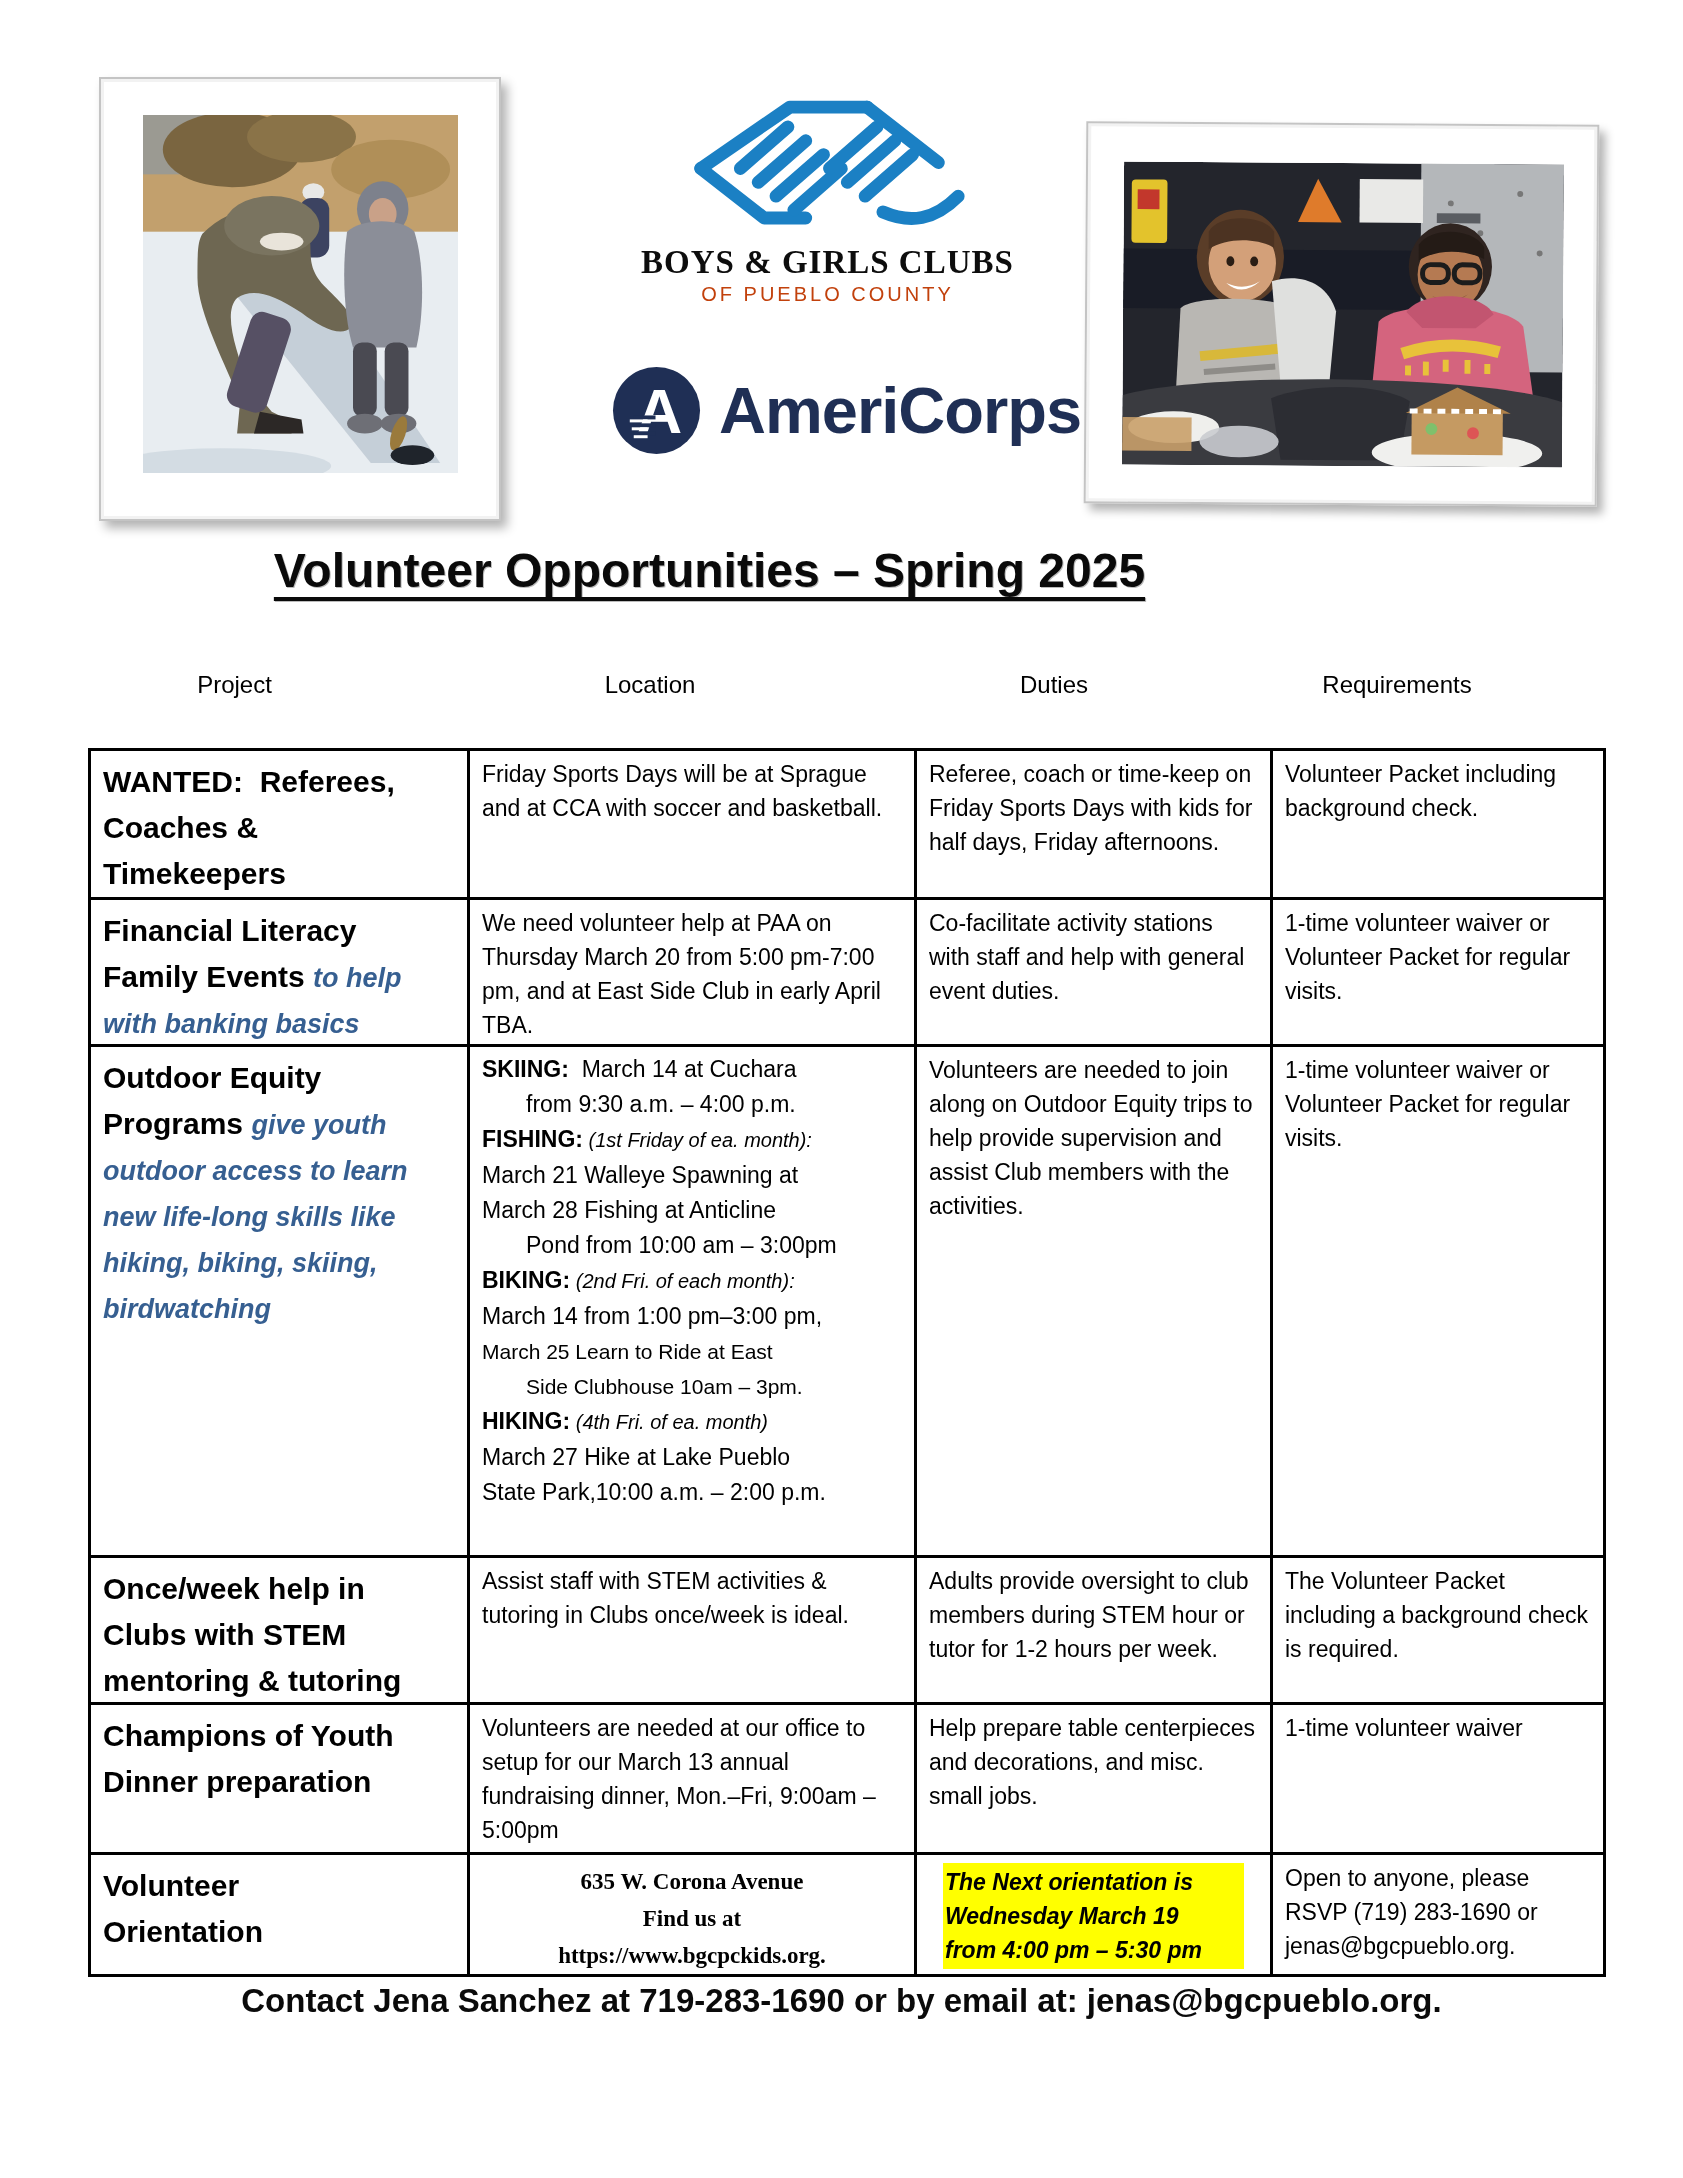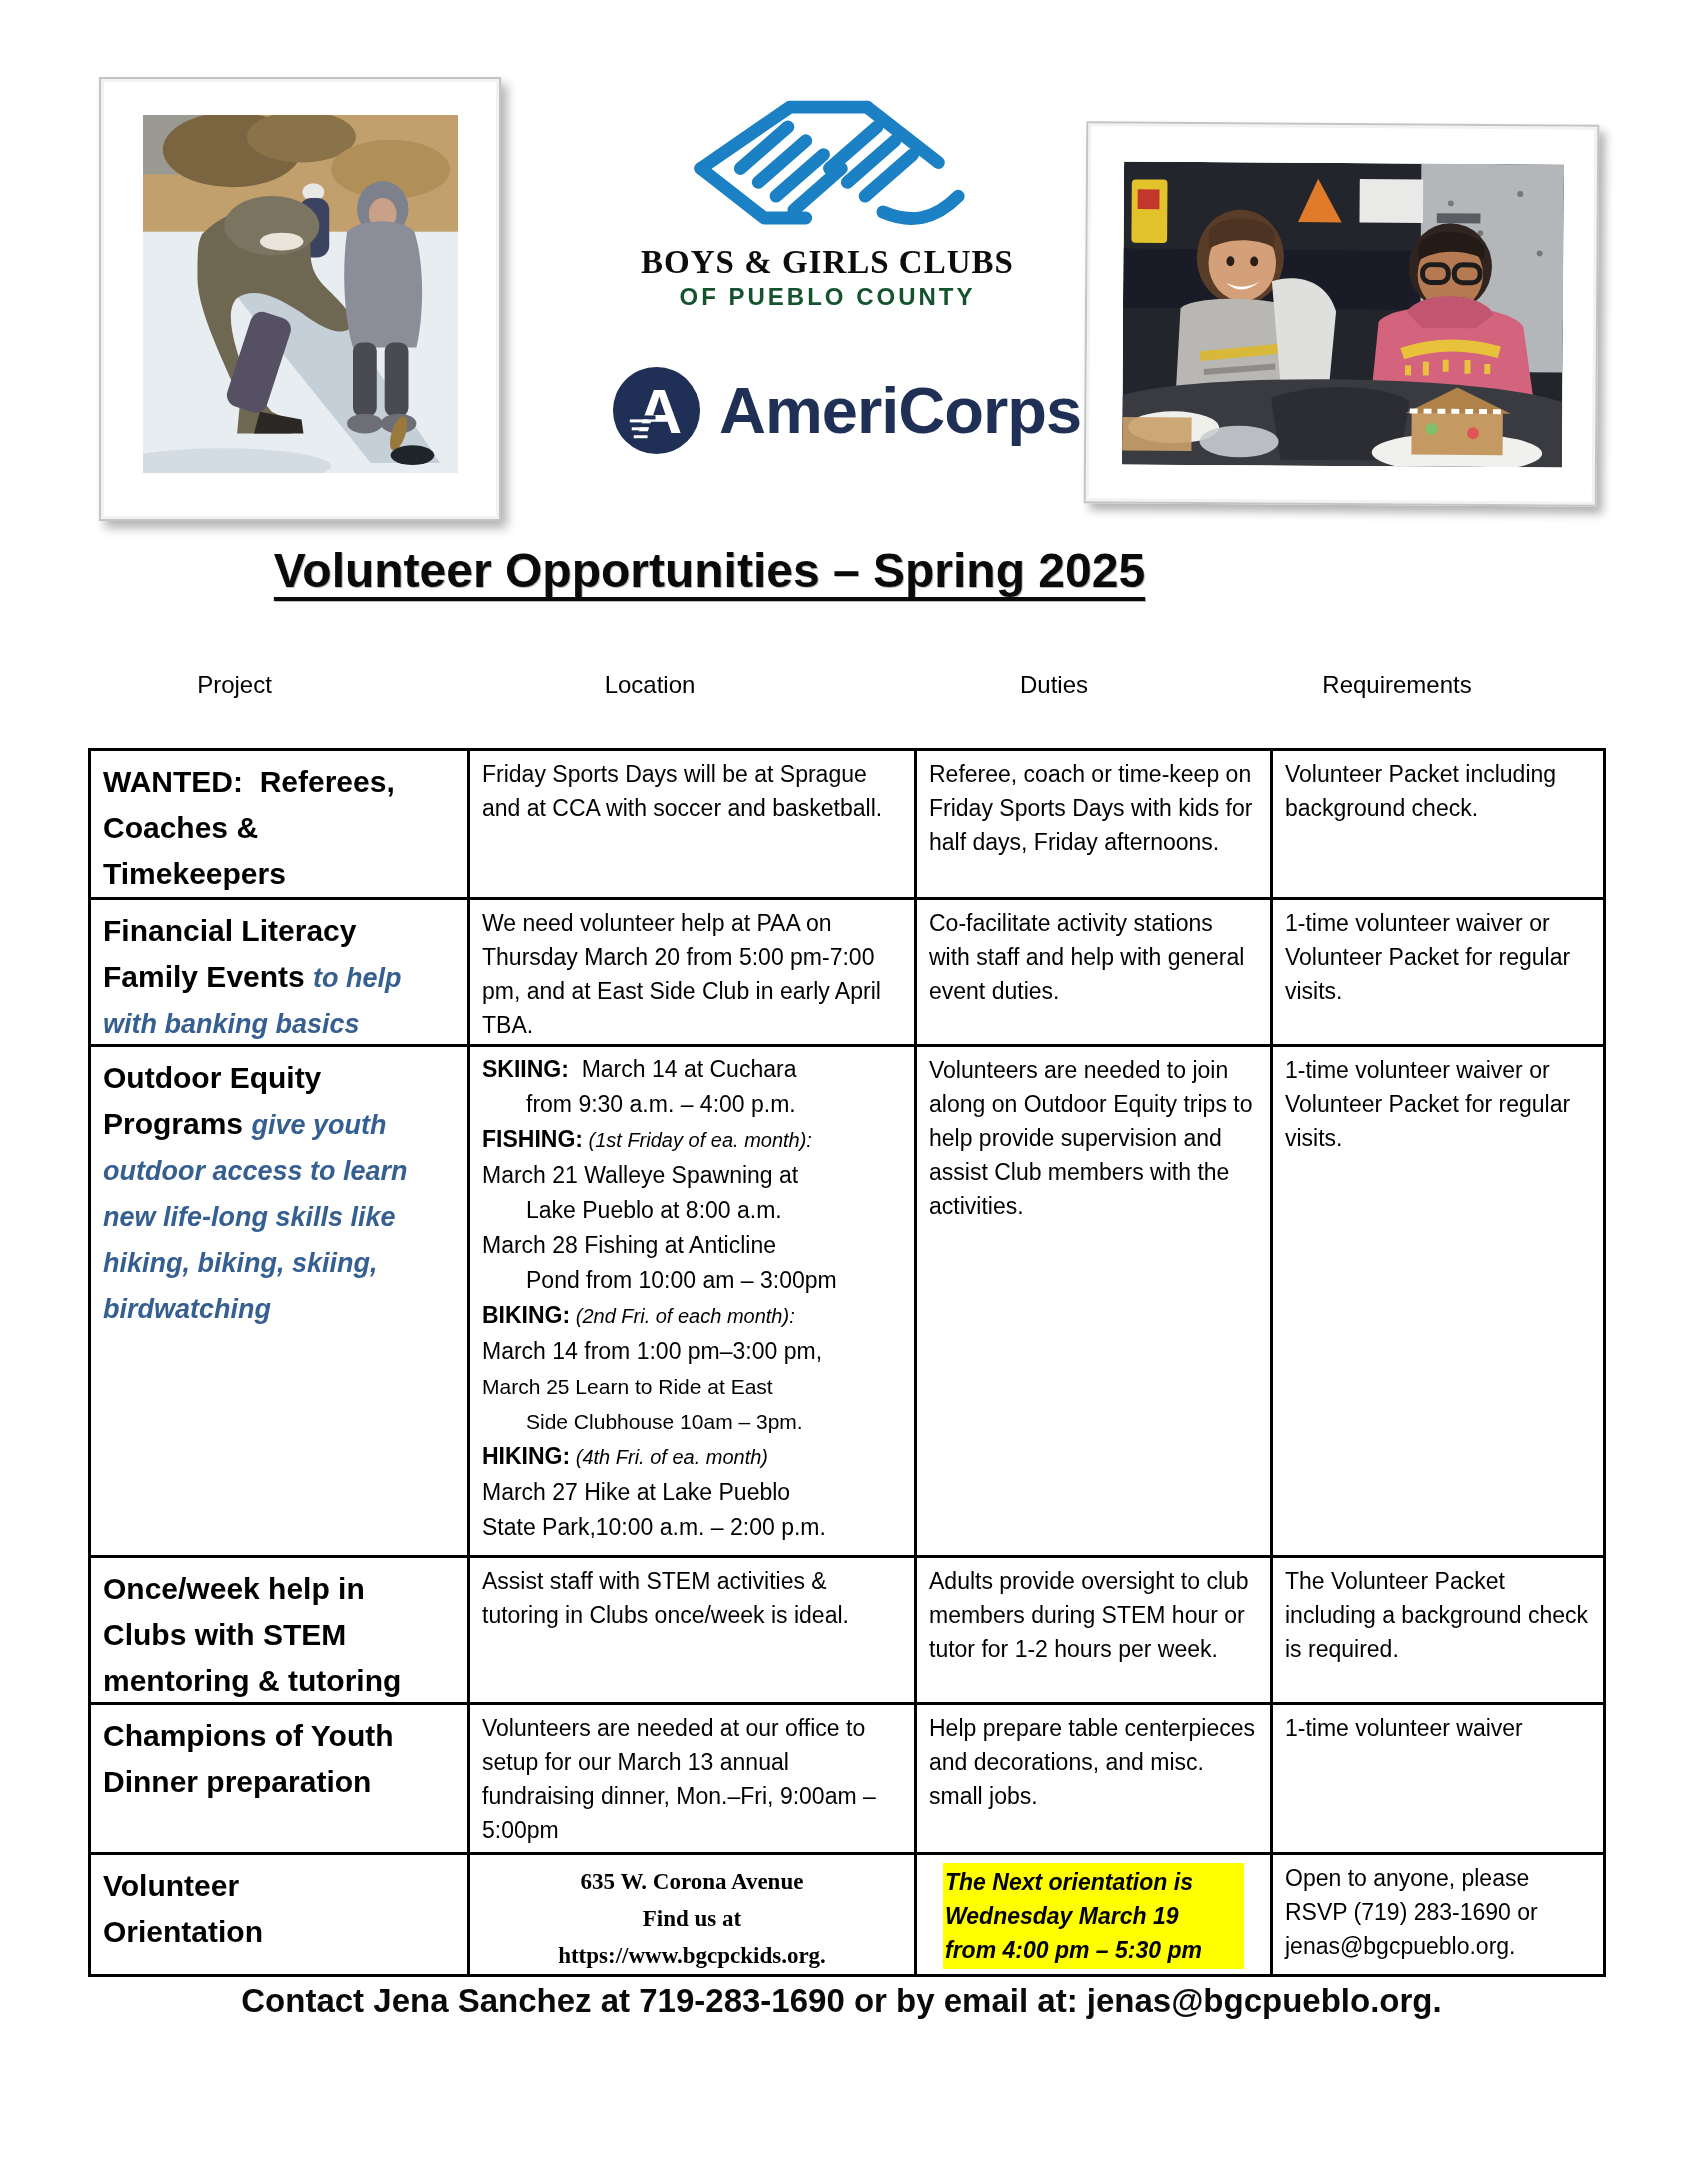--- a/index.html
+++ b/index.html
@@ -14,21 +14,21 @@
   .photo{position:absolute;overflow:hidden;}
   .photo-left{left:42px;top:36px;width:315px;height:358px;}
   .photo-right{left:36px;top:38px;width:440px;height:303px;}
   .photo svg{display:block;width:100%;height:100%;}
 
   
   .bgc-block{position:absolute;left:590px;top:95px;width:475px;text-align:center;}
   .bgc-hands{width:297px;height:139px;margin:0 auto;}
   .bgc-org{font-family:"Liberation Serif",serif;font-weight:bold;font-size:33px;
            letter-spacing:1px;color:#0d0d0d;margin-top:6px;white-space:nowrap;}
-  .bgc-sub{font-weight:bold;font-size:24px;letter-spacing:3px;color:#14532d;margin-top:2px;}
+  .bgc-sub{font-weight:normal;font-size:20px;letter-spacing:3px;color:#c2410c;margin-top:2px;}
   .amc-block{position:absolute;left:610px;top:364px;display:flex;align-items:center;}
   .amc-icon{width:93px;height:93px;}
   .amc-word{font-size:65px;font-weight:bold;color:#1f2f55;margin-left:16px;letter-spacing:-1px;}
 
   
   .title{position:absolute;left:0;top:543px;width:1419px;text-align:center;
          font-size:48px;font-weight:bold;color:#0a0a0a;}
   .title span{text-decoration:underline;text-decoration-thickness:4px;text-underline-offset:10px;
          text-shadow:1px 1px 0 #bbb;}
 
@@ -224,21 +224,20 @@
 Programs </span><span class="pnote">give youth
 outdoor access to learn
 new life-long skills like
 hiking, biking, skiing,
 birdwatching</span></div>
     <div class="cell body loc3">
         <div class="ln"><span class="lbl">SKIING:</span><span>&nbsp; March 14 at Cuchara</span></div>
         <div class="ln ind"><span>from 9:30 a.m. – 4:00 p.m.</span></div>
         <div class="ln"><span class="lbl">FISHING:</span><span class="par"> (1st Friday of ea. month):</span></div>
         <div class="ln"><span>March 21 Walleye Spawning at</span></div>
-        <div class="ln ind"><span>Lake Pueblo at 8:00 a.m.</span></div>
         <div class="ln"><span>March 28 Fishing at Anticline</span></div>
         <div class="ln ind"><span>Pond from 10:00 am – 3:00pm</span></div>
         <div class="ln"><span class="lbl">BIKING:</span><span class="par"> (2nd Fri. of each month):</span></div>
         <div class="ln"><span>March 14 from 1:00 pm–3:00 pm,</span></div>
         <div class="ln sm"><span>March 25 Learn to Ride at East</span></div>
         <div class="ln sm ind"><span>Side Clubhouse 10am – 3pm.</span></div>
         <div class="ln"><span class="lbl">HIKING:</span><span class="par"> (4th Fri. of ea. month)</span></div>
         <div class="ln"><span>March 27 Hike at Lake Pueblo</span></div>
         <div class="ln"><span>State Park,10:00 a.m. – 2:00 p.m.</span></div>
       </div>

